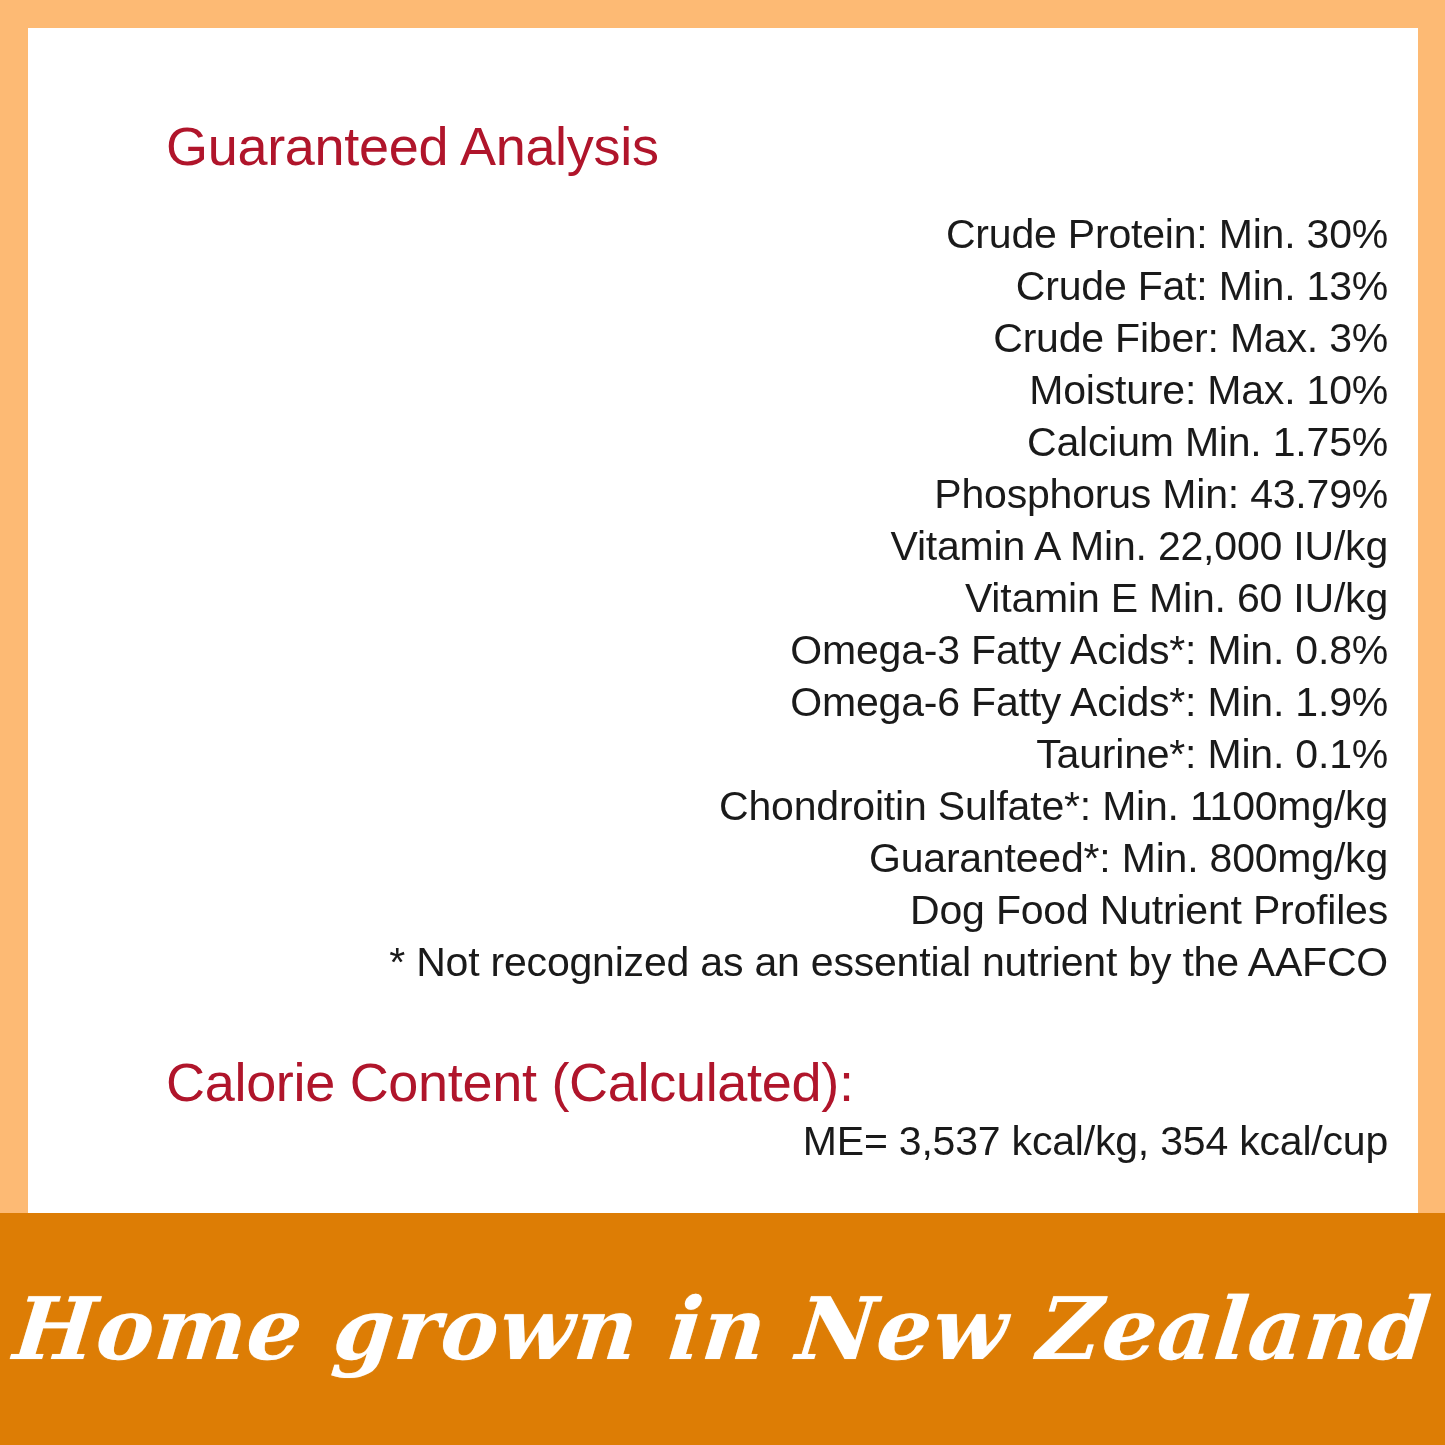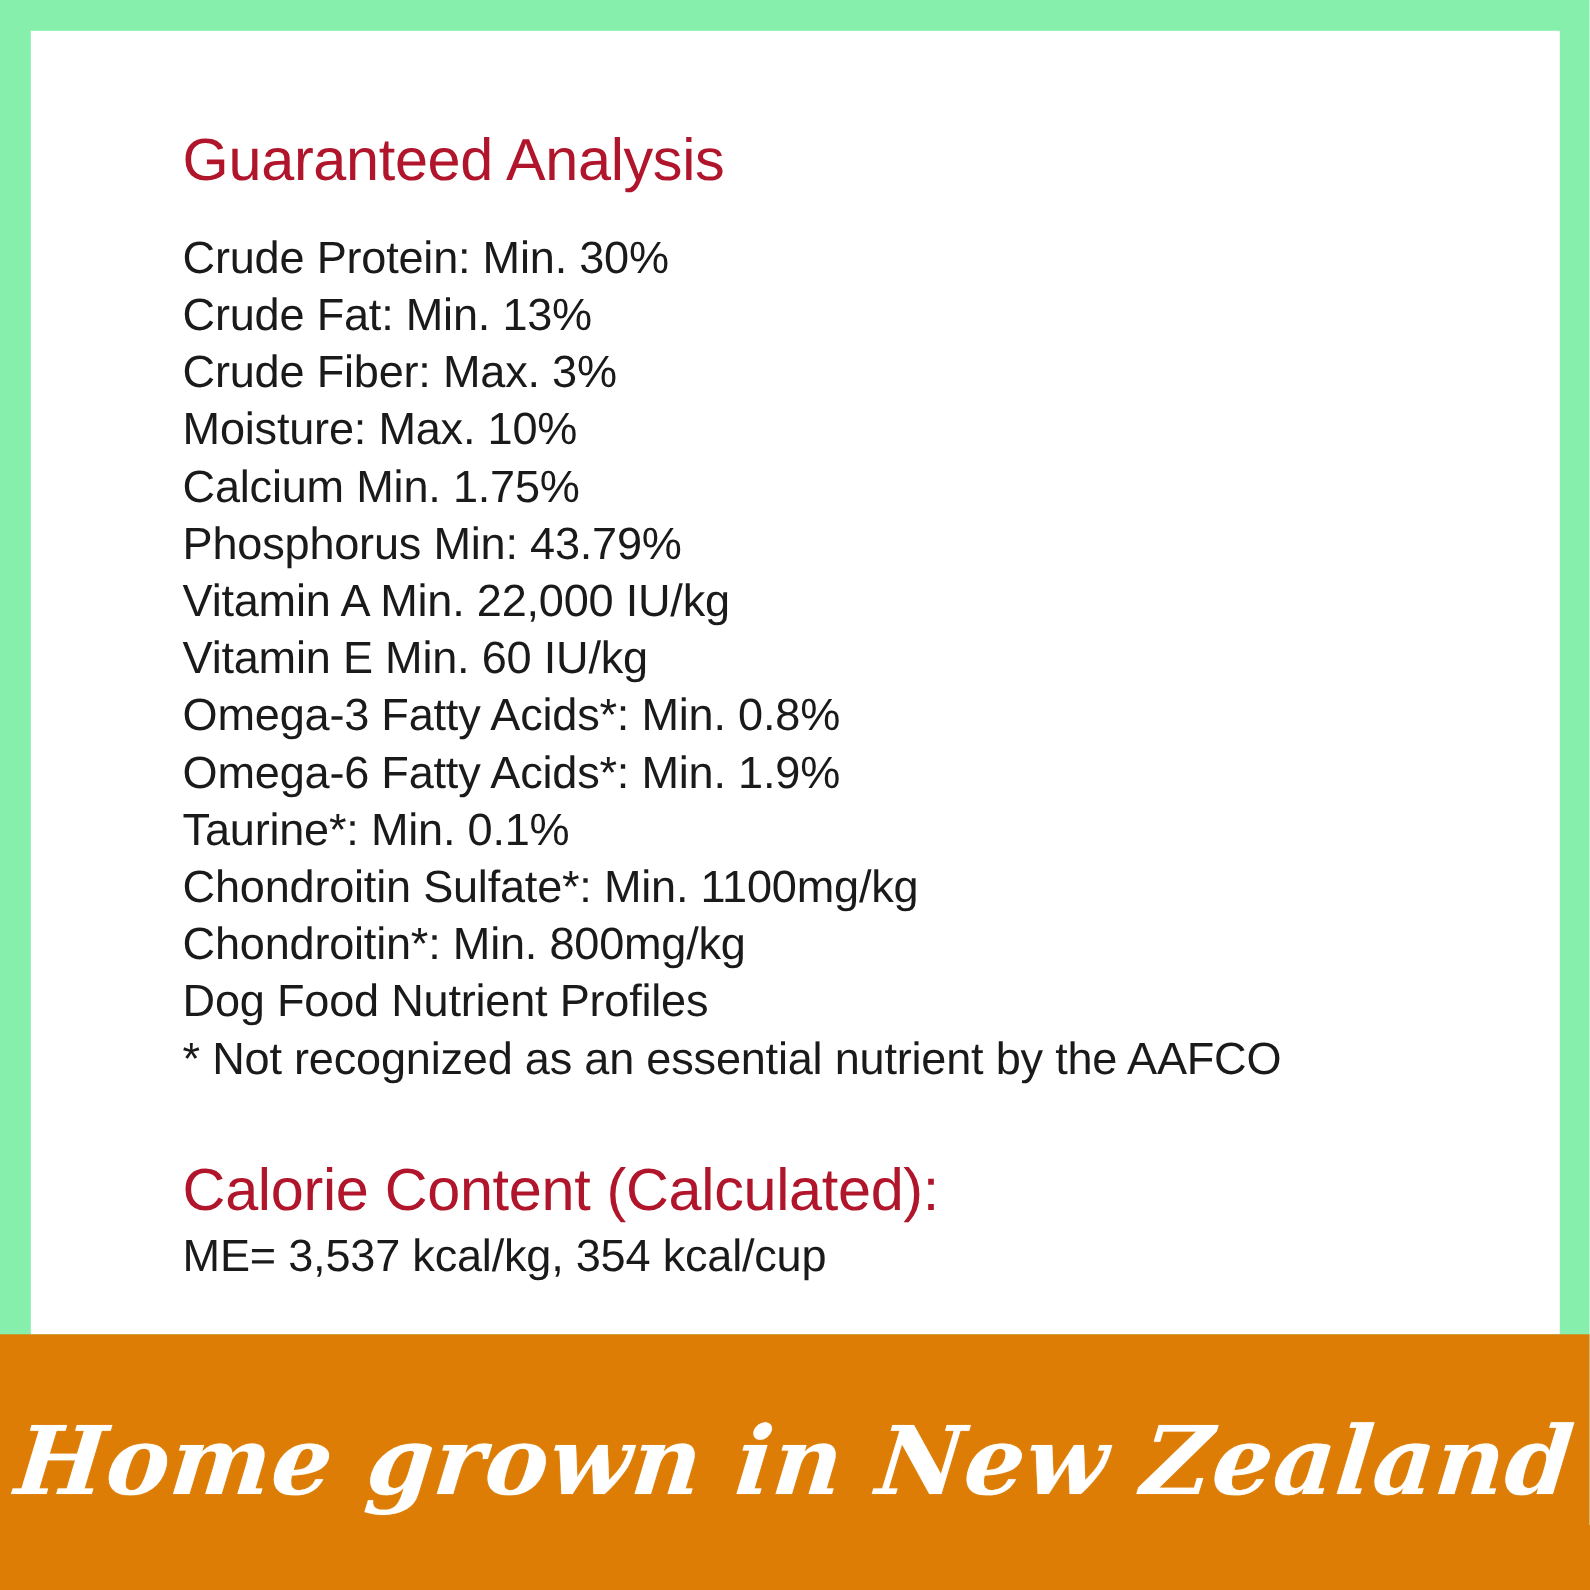--- a/index.html
+++ b/index.html
@@ -10,21 +10,21 @@
     width: 1445px;
     height: 1445px;
     overflow: hidden;
     font-family: "Liberation Sans", sans-serif;
   }
 
   .label-card {
     position: relative;
     width: 1445px;
     height: 1445px;
-    background: #86efac;
+    background: #fdba74;
     box-sizing: border-box;
   }
 
   .white-panel {
     position: absolute;
     left: 28px;
     top: 28px;
     width: 1390px;
     height: 1185px;
     background: #FFFFFF;
@@ -63,20 +63,21 @@
   .analysis-list li,
   .footnote-line,
   .calorie-value {
     color: #1A1A1A;
     font-family: "Liberation Sans", sans-serif;
     font-size: 41px;
     font-weight: 400;
     line-height: 52px;
     letter-spacing: -0.2px;
     white-space: nowrap;
+    text-align: right;
   }
 
   .footnote {
     margin: 0;
     padding: 0;
     list-style: none;
   }
 
   .calorie-block {
     margin-top: 66px;
@@ -131,21 +132,21 @@
         <li>Crude Fiber: Max. 3%</li>
         <li>Moisture: Max. 10%</li>
         <li>Calcium Min. 1.75%</li>
         <li>Phosphorus Min: 43.79%</li>
         <li>Vitamin A Min. 22,000 IU/kg</li>
         <li>Vitamin E Min. 60 IU/kg</li>
         <li>Omega-3 Fatty Acids*: Min. 0.8%</li>
         <li>Omega-6 Fatty Acids*: Min. 1.9%</li>
         <li>Taurine*: Min. 0.1%</li>
         <li>Chondroitin Sulfate*: Min. 1100mg/kg</li>
-        <li>Chondroitin*: Min. 800mg/kg</li>
+        <li>Guaranteed*: Min. 800mg/kg</li>
       </ul>
 
       <ul class="footnote">
         <li class="footnote-line">Dog Food Nutrient Profiles</li>
         <li class="footnote-line">* Not recognized as an essential nutrient by the AAFCO</li>
       </ul>
 
       <div class="calorie-block">
         <h2 class="section-heading calorie-heading">Calorie Content (Calculated):</h2>
         <div class="calorie-value">ME= 3,537 kcal/kg, 354 kcal/cup</div>

